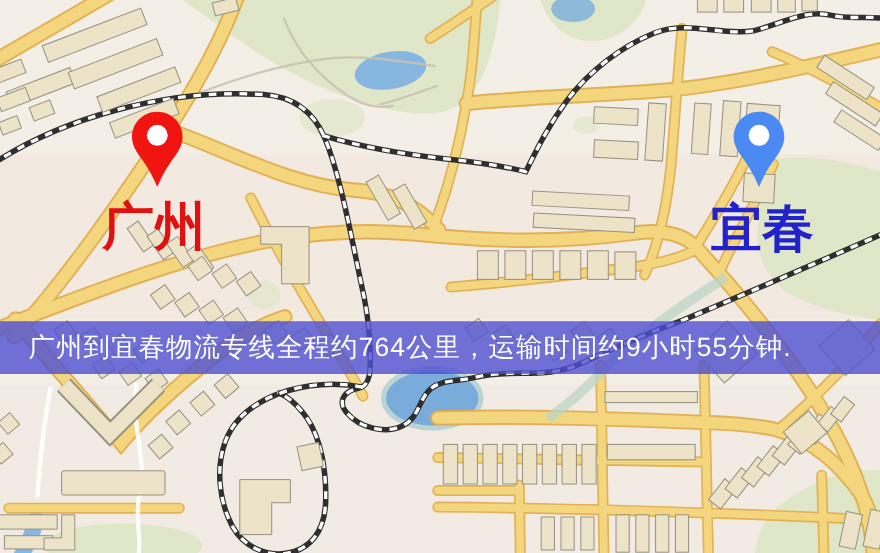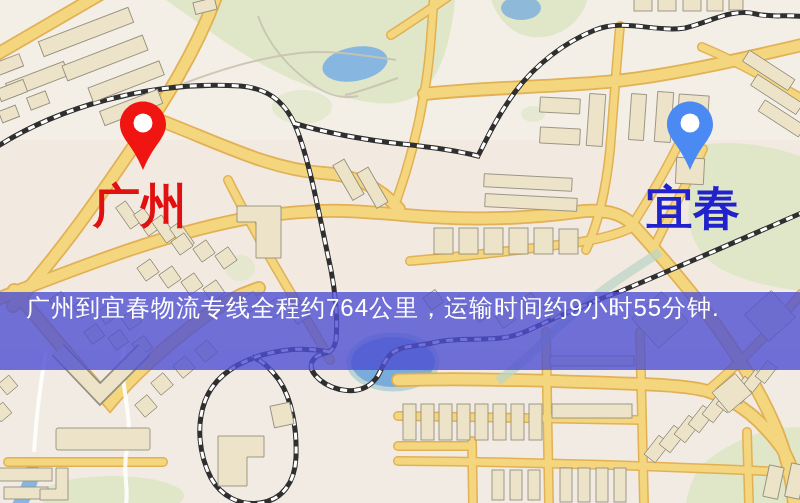--- a/index.html
+++ b/index.html
@@ -2,23 +2,23 @@
 <html><head>
 <meta charset="utf-8">
 <style>
   html,body{margin:0;padding:0;background:#777;}
   .screen{
     position:relative;width:800px;height:503px;overflow:hidden;
     background:#b91c1c;font-family:"Liberation Sans",sans-serif;
   }
   .screen svg{position:absolute;left:0;top:0;}
   .banner{
-    position:absolute;left:0;top:292px;width:800px;height:78px;
+    position:absolute;left:0;top:292px;width:800px;height:48px;
     background:rgba(77,79,210,0.80);
-    display:flex;align-items:flex-start;
+    display:flex;align-items:center;
     box-sizing:border-box;padding-left:26px;
   }
   .banner span{
     color:#ffffff;font-size:24px;letter-spacing:1px;
     font-family:"Liberation Sans",sans-serif;
     white-space:nowrap;
   }
   .city-label{
     font-family:"Liberation Serif",serif;
     font-size:47px;font-weight:bold;text-anchor:middle;

